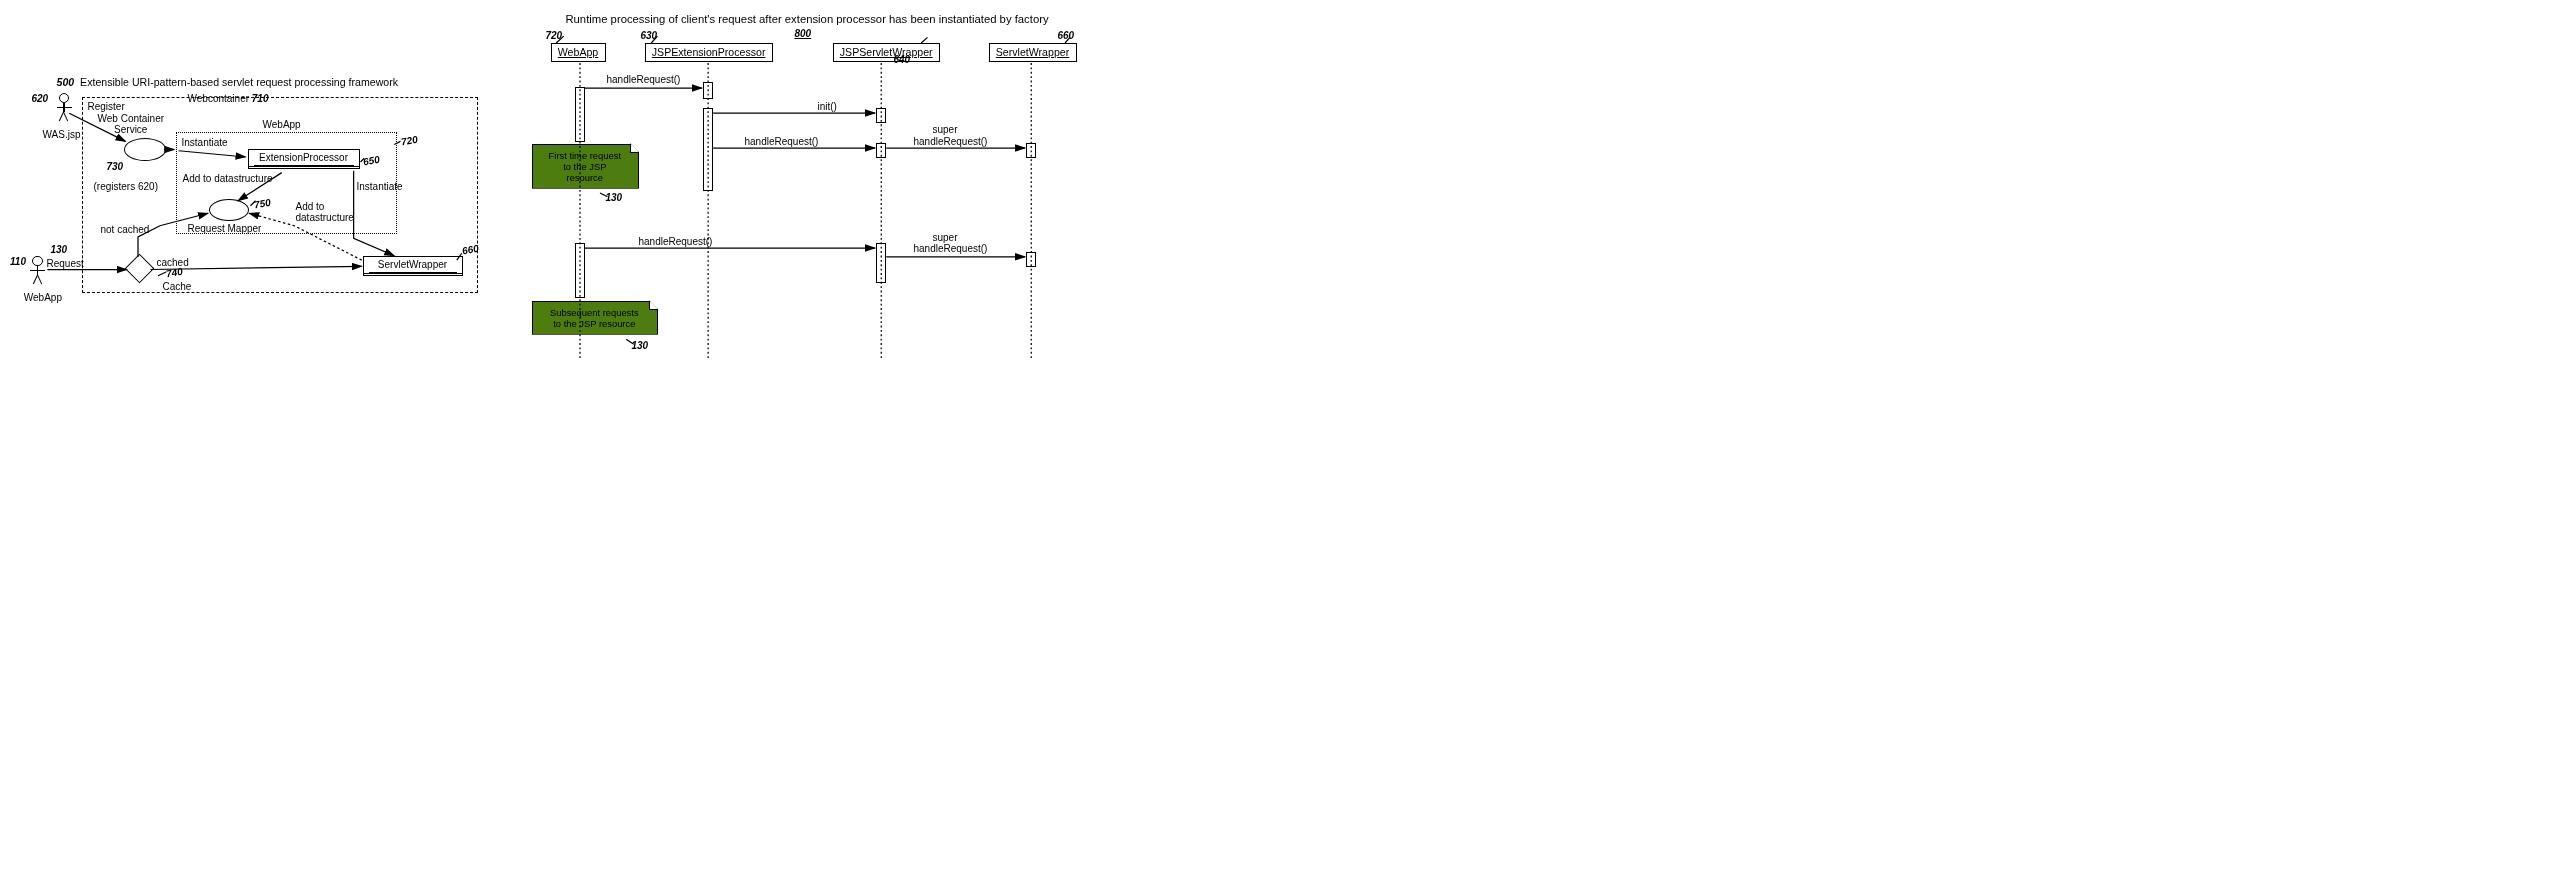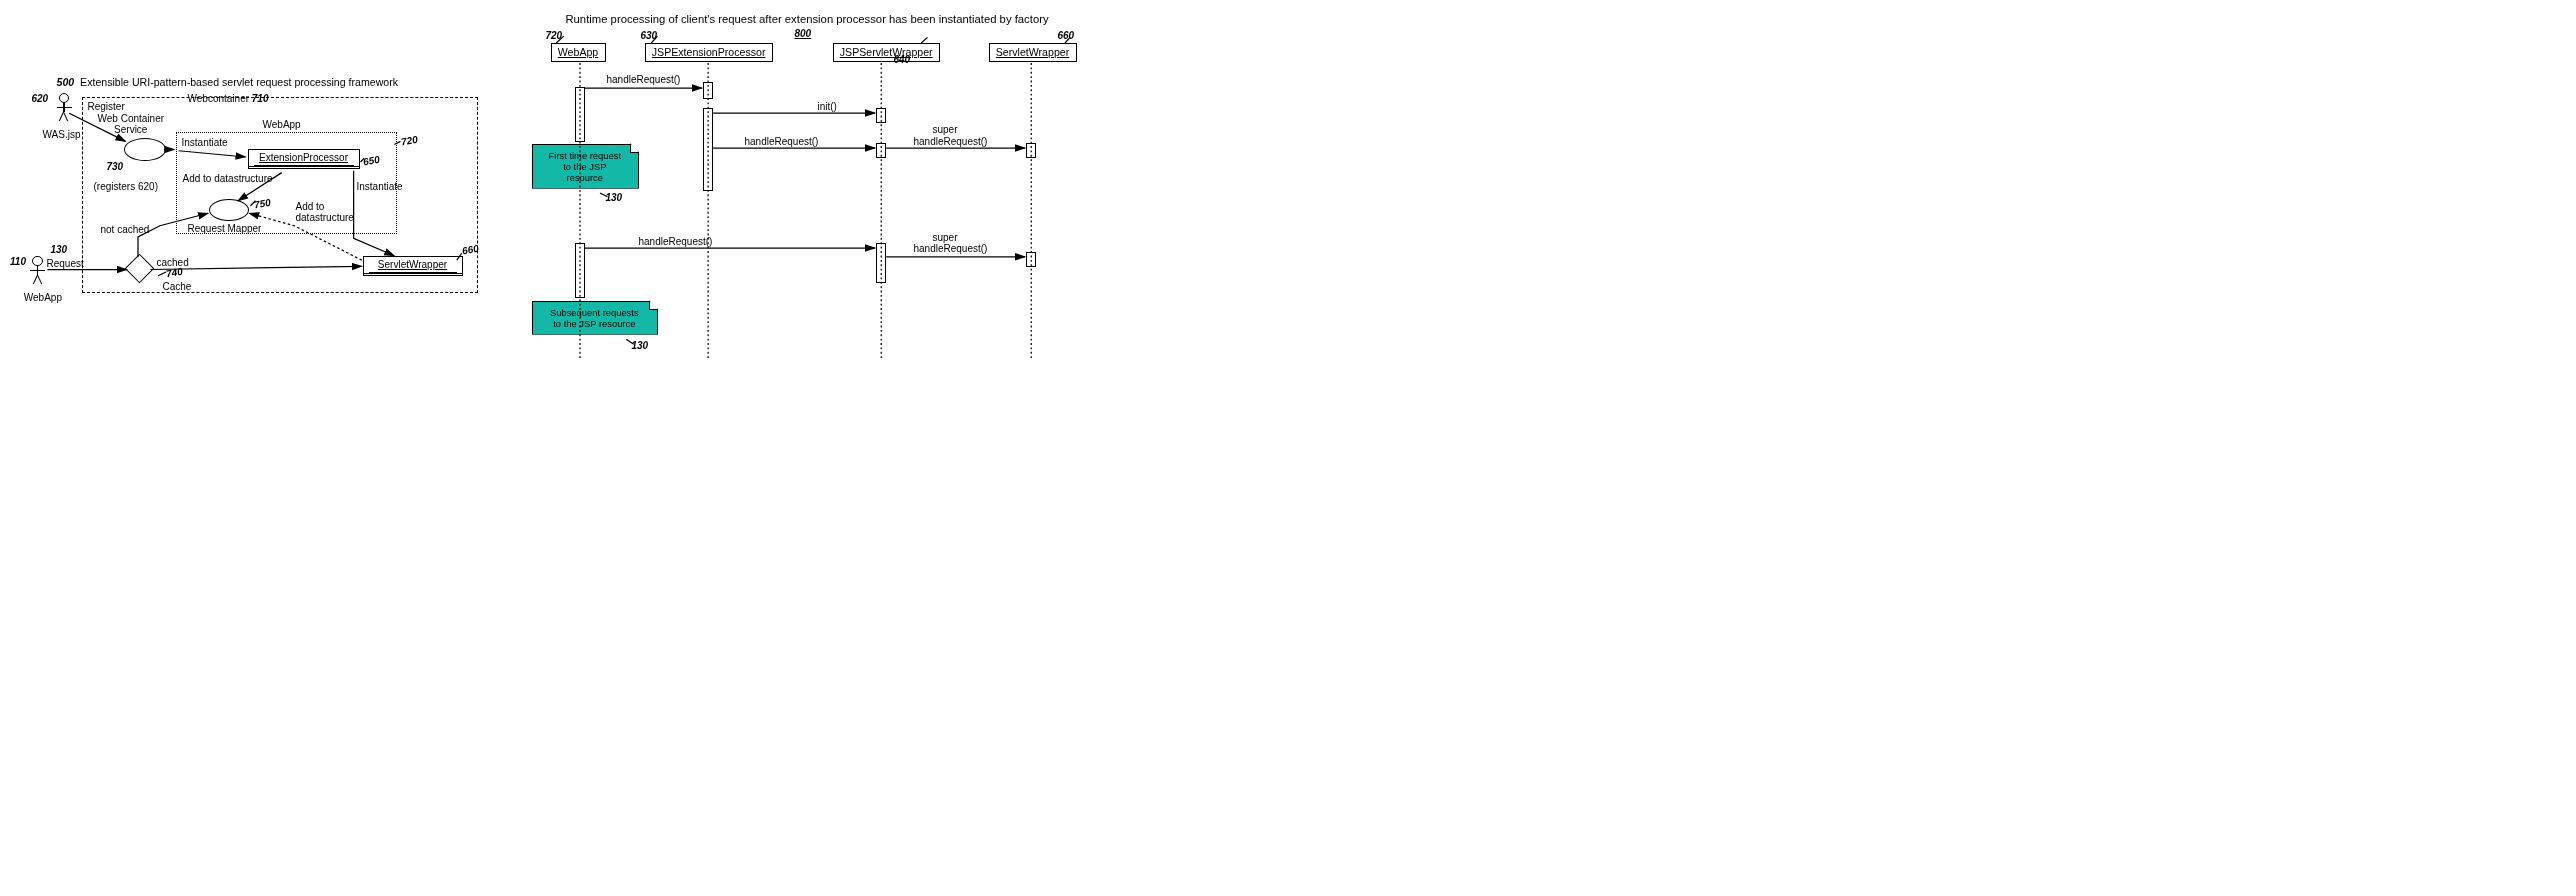--- a/index.html
+++ b/index.html
@@ -29,21 +29,21 @@
   .stick .legs::before,.stick .legs::after{content:"";position:absolute;top:0;left:6.9px;width:1.3px;height:10px;background:#000;transform-origin:top;}
   .stick .legs::before{transform:rotate(25deg);}
   .stick .legs::after{transform:rotate(-25deg);}
 
   
   .dashed-box { position:absolute; border:1.9px dashed #000; }
   .dotted-box { position:absolute; border:1.3px dotted #000; }
   .oval { position:absolute; border:1.9px solid #000; border-radius:50%; background:#fff; }
   .ubox {
     position:absolute; border:1.3px solid #000; background:#fff;
-    text-align:center; padding:2.5px 5px; font-size:10px; text-decoration:underline;
+    text-align:center; padding:2.5px 5px; font-size:10px; 
   }
   .ubox::after { content:""; display:block; border-top:1.3px solid #000; margin-top:1.9px; }
   .ubox::before { content:""; display:block; position:absolute; left:0;right:0;bottom:1.9px;border-top:1.3px solid #000;}
 
   .diamond {
     position:absolute; width:19px;height:19px; border:1.9px solid #000;
     transform:rotate(45deg); background:#fff;
   }
 
   .label { position:absolute; font-size:10px; }
@@ -52,21 +52,21 @@
   
   svg.overlay { position:absolute; top:0; left:0; }
 
   
   .lifeline-head {
     position:absolute; border:1.3px solid #000; padding:2.5px 6.3px; background:#fff;
     text-align:center; font-size:10.6px; text-decoration:underline;
   }
   .activation { position:absolute; width:8.8px; border:1.3px solid #000; background:#fff; }
   .note {
-    position:absolute; border:1.3px solid #000; padding:5px 6.3px 5px 5px; background:#14b8a6;
+    position:absolute; border:1.3px solid #000; padding:5px 6.3px 5px 5px; background:#4d7c0f;
     font-size:9.4px; text-align:center;
     clip-path: polygon(0 0, calc(100% - 8.8px) 0, 100% 8.8px, 100% 100%, 0 100%);
   }
   .note::after {
     content:""; position:absolute; right:-1.3px; top:-1.3px; width:8.8px;height:8.8px;
     border-left:1.3px solid #000; border-bottom:1.3px solid #000; background:#fff;
   }
   .seq-label { position:absolute; font-size:10px; text-align:center; }
   .right-title { position:absolute; font-size:11.3px; top:0; width:563px; text-align:center;}
 </style>

